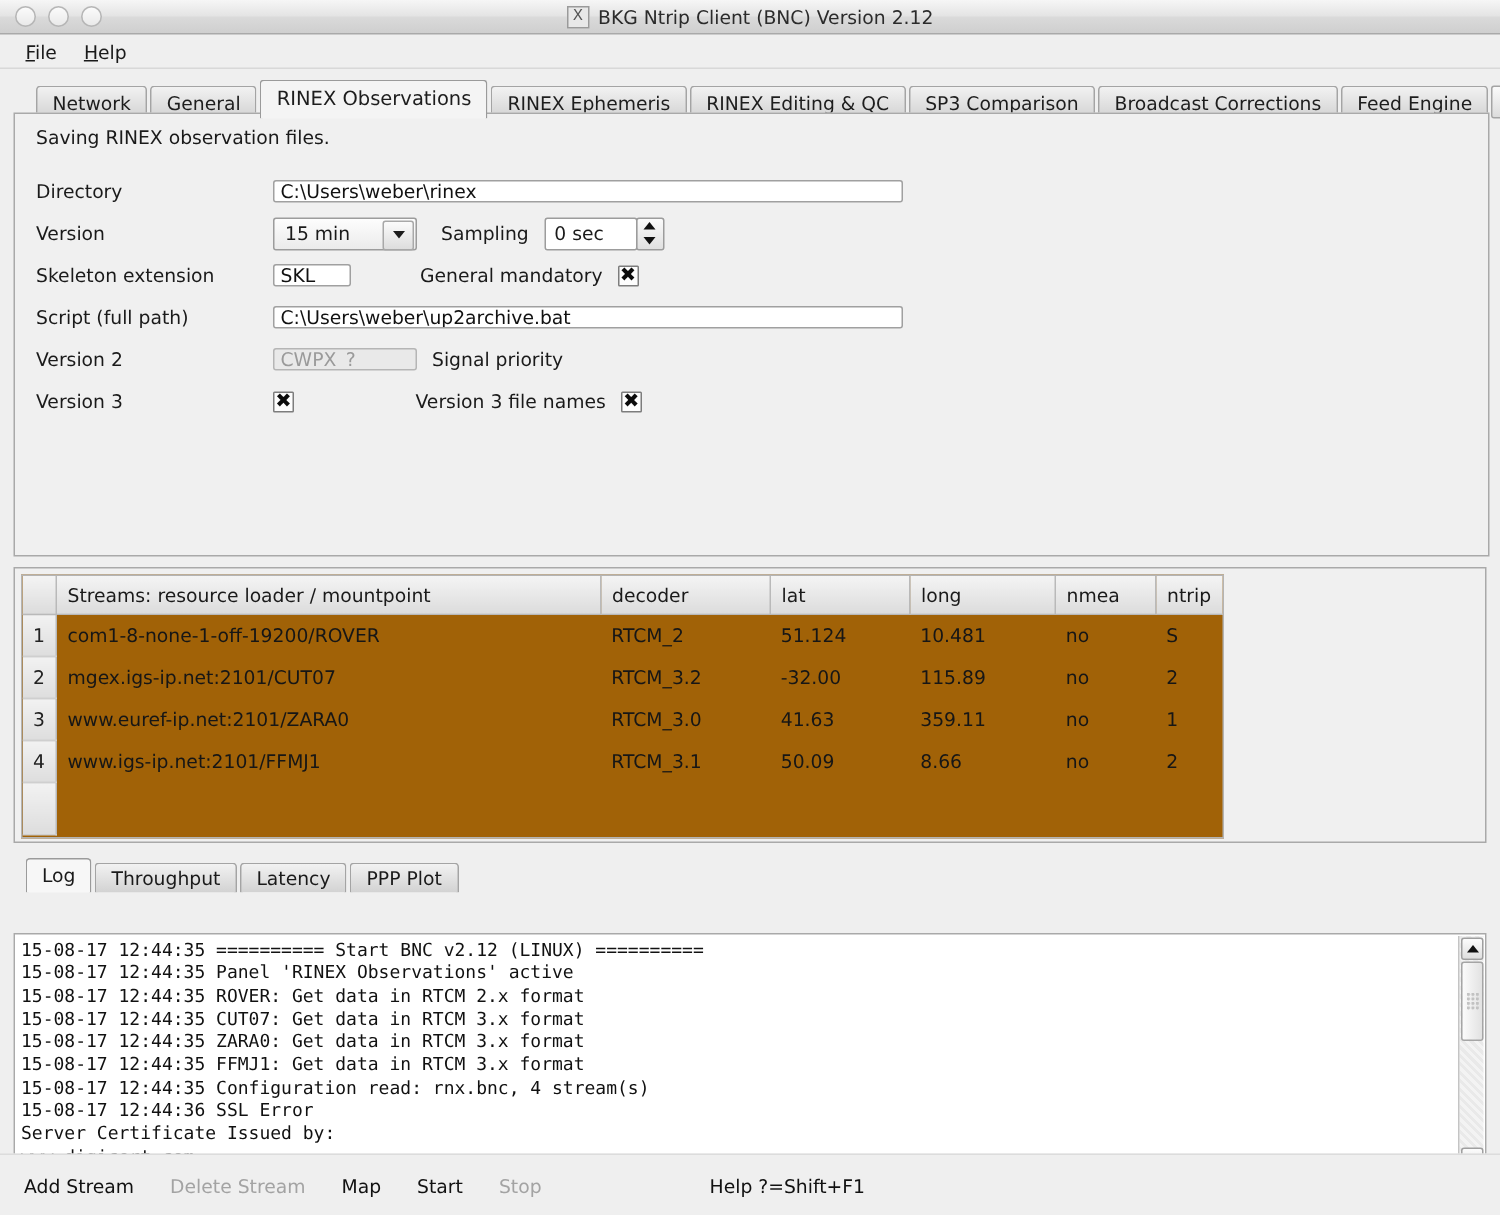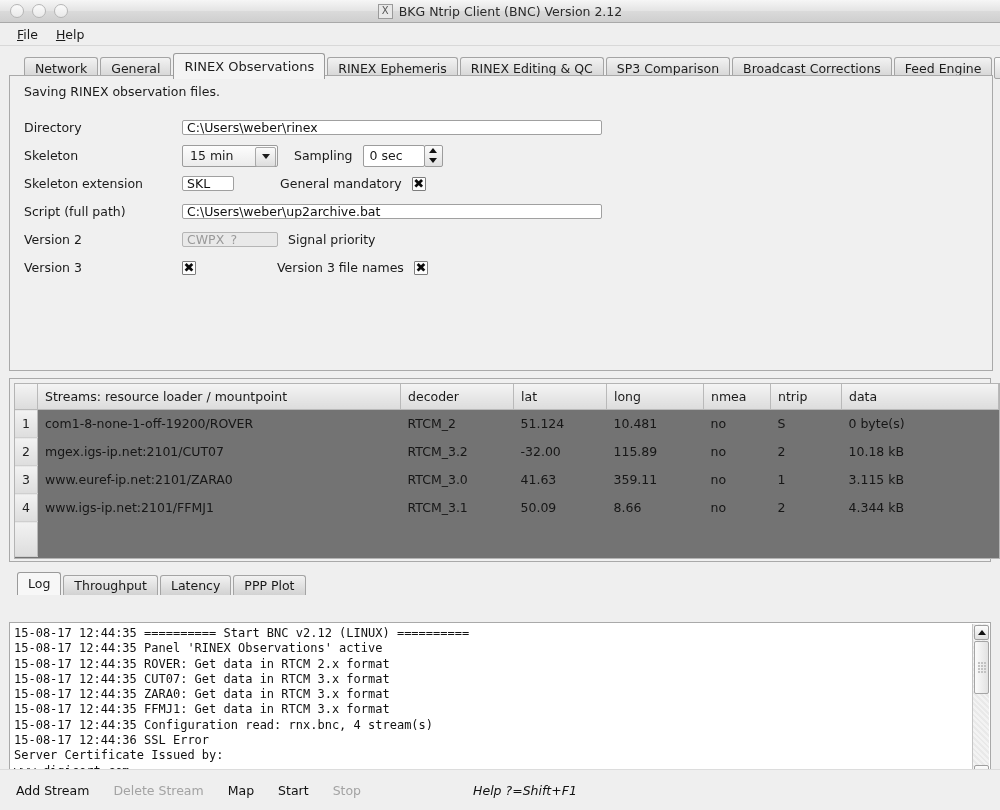--- a/index.html
+++ b/index.html
@@ -272,23 +272,23 @@
   #streams-panel {
     position: absolute;
     left: 9px; top: 378px;
     width: 982px; height: 184px;
     background: #f0f0f0;
     border: 1px solid #a9a9a9;
     padding: 4px;
     box-sizing: border-box;
   }
   .table-wrap {
-    width: 986px;
+    width: 802px;
     height: 176px;
-    background: #737373;
+    background: #a16207;
     border: 1px solid #b4b4b4;
     box-sizing: border-box;
     overflow: hidden;
   }
   table.streams {
     border-collapse: collapse;
     width: 100%;
     font-size: 12.5px;
     table-layout: fixed;
   }
@@ -434,21 +434,21 @@
     background: #efefef;
     border-top: 1px solid #dcdcdc;
     display: flex;
     align-items: center;
     padding-left: 16px;
     box-sizing: border-box;
     font-size: 12.5px;
   }
   .sbitem { margin-right: 24px; color: #111; }
   .sbitem.disabled { color: #a3a3a3; }
-  .sbhelp { margin-left: 88px; color: #111; font-style: italic; }
+  .sbhelp { margin-left: 88px; color: #111; }
 </style>
 </head>
 <body>
 
 <div class="titlebar">
   <div class="wbuttons">
     <div class="wbtn"></div>
     <div class="wbtn"></div>
     <div class="wbtn"></div>
   </div>
@@ -486,21 +486,21 @@
   <div class="hint">Saving RINEX observation files.</div>
 
   <div class="form">
 
     <div class="frow">
       <div class="flabel">Directory</div>
       <input class="txt wide" value="C:\Users\weber\rinex" style="">
     </div>
 
     <div class="frow">
-      <div class="flabel">Skeleton</div>
+      <div class="flabel">Version</div>
       <div class="combo">
         <span class="val">15 min</span>
         <span class="arrowbox">
           <span class="caret-down"></span>
         </span>
       </div>
       <div class="inlabel" style="">Sampling</div>
       <div class="spin">
         <span class="val">0 sec</span>
         <span class="spinbtns">

